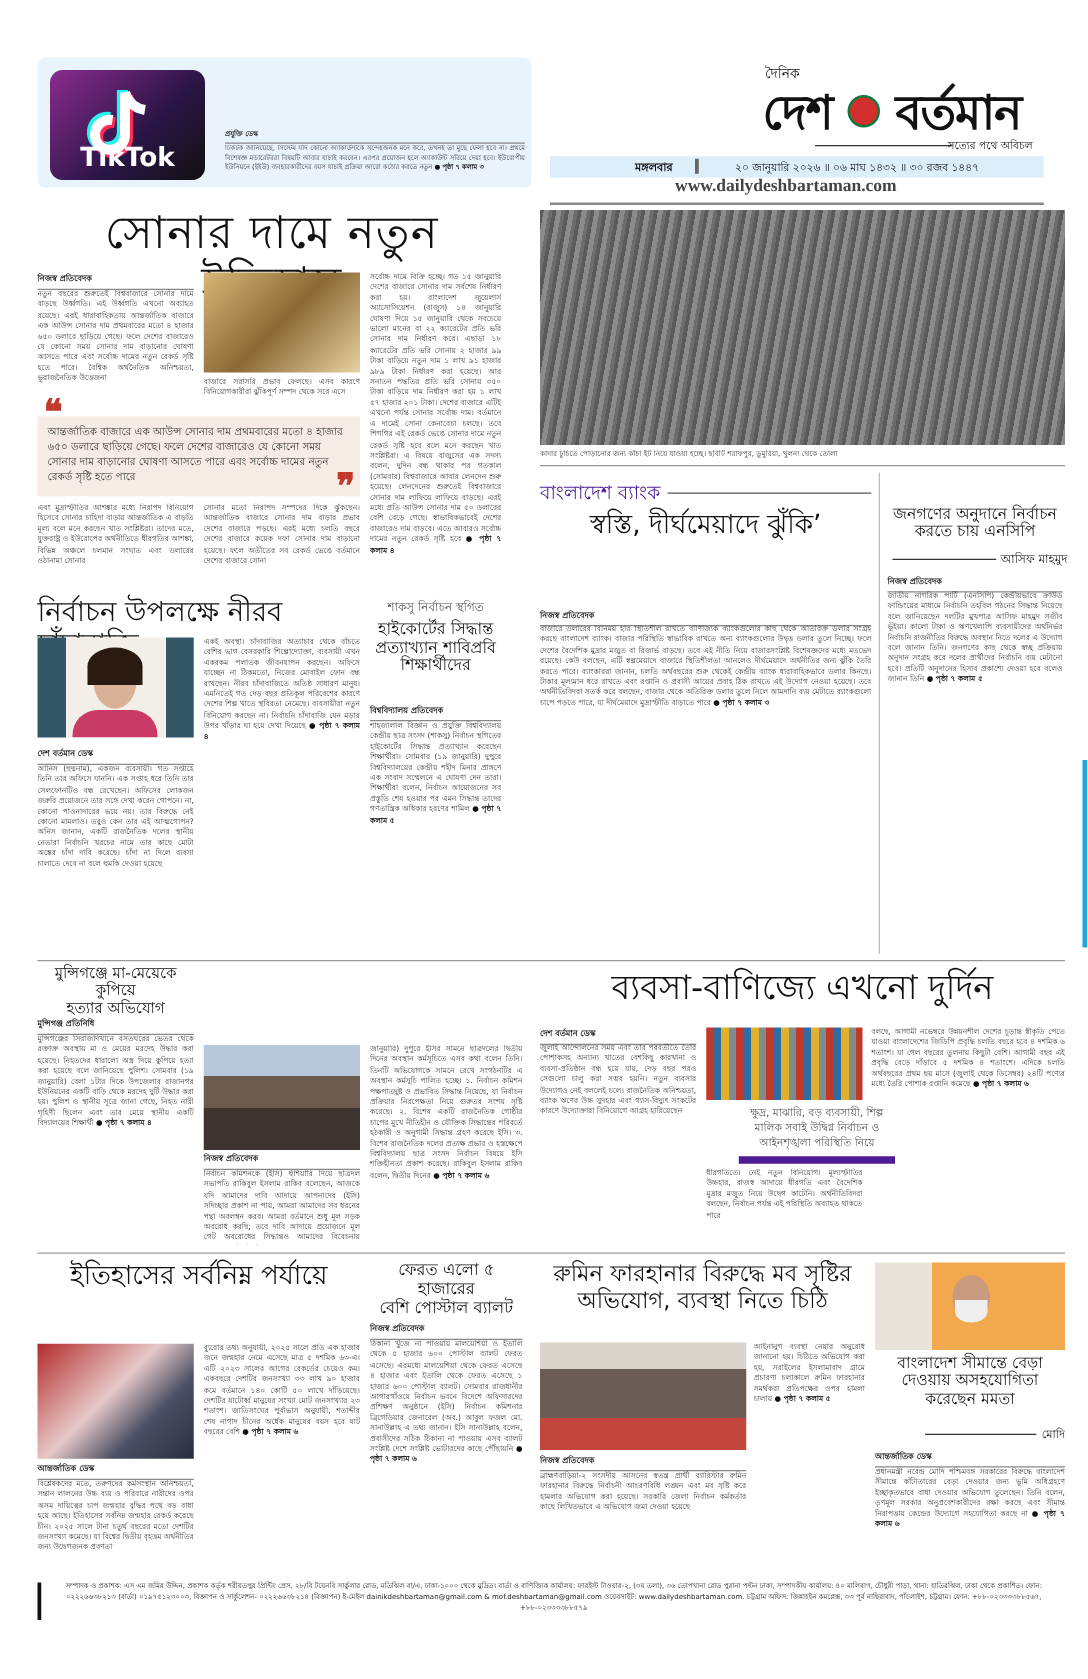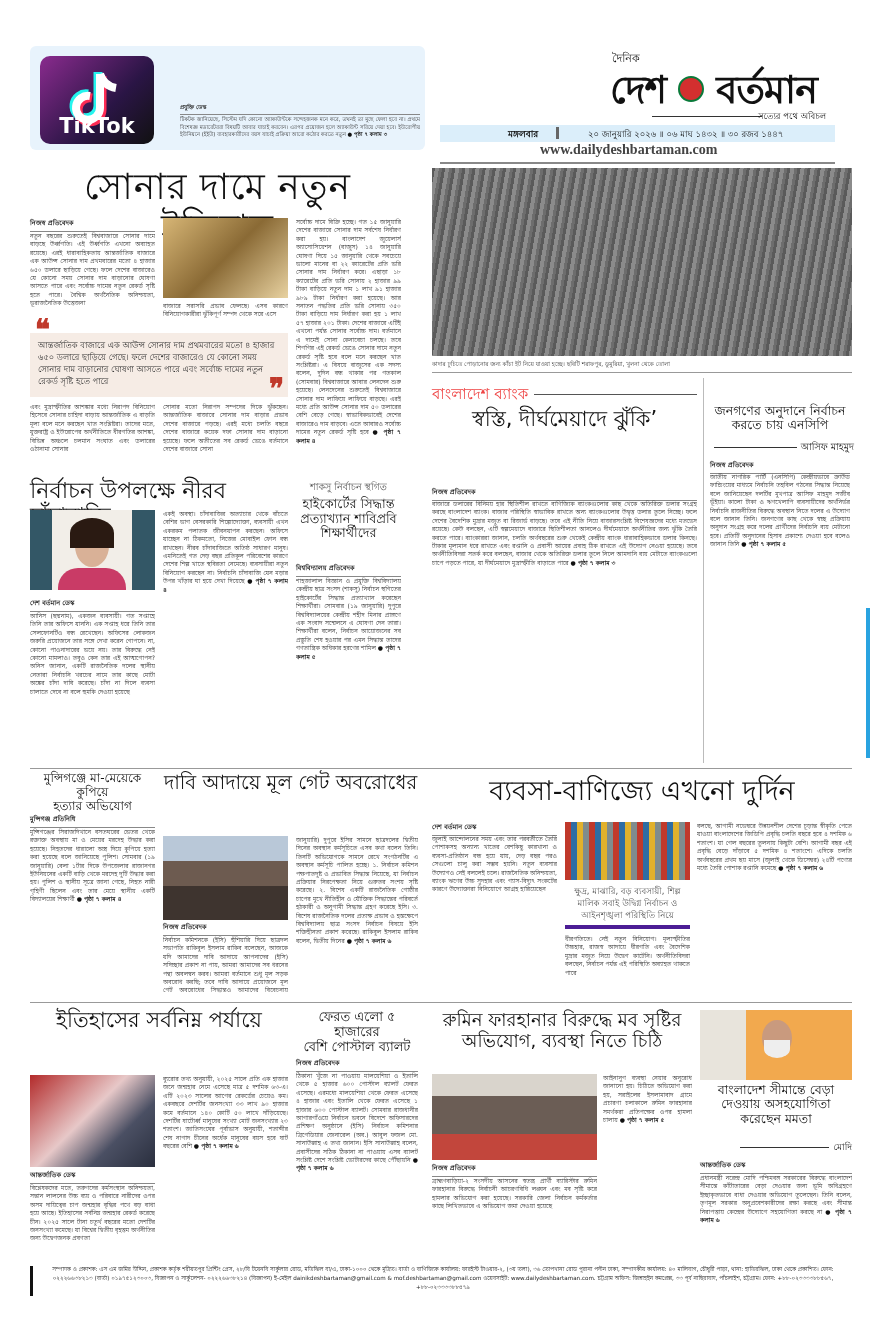--- a/index.html
+++ b/index.html
@@ -10,21 +10,21 @@
 .hl{font-family:"DejaVu Sans",sans-serif;color:#111;text-align:center;line-height:1.15}
 .rule{background:#999;height:1px}
 .photo{background:#777;overflow:hidden}
 .jump{font-weight:bold;color:#111}
 .teaser{background:#e8f3fc;border-radius:6px}
 </style>
 </head>
 <body>
 
 <div class="abs teaser" style="left:30px;top:46px;width:395px;height:104px;">
-  <div class="abs" style="left:10px;top:10px;width:114px;height:88px;border-radius:10px;background:linear-gradient(135deg,#8a2b8e,#2a1545 60%,#111);overflow:hidden">
+  <div class="abs" style="left:10px;top:10px;width:124px;height:88px;border-radius:10px;background:linear-gradient(135deg,#8a2b8e,#2a1545 60%,#111);overflow:hidden">
     <svg width="127" height="88">
       <path d="M60 18 v34 a12 12 0 1 1 -10 -12" stroke="#25f4ee" stroke-width="9" fill="none" transform="translate(-2,-2)"></path>
       <path d="M60 18 v34 a12 12 0 1 1 -10 -12" stroke="#fe2c55" stroke-width="9" fill="none" transform="translate(2,2)"></path>
       <path d="M60 18 v34 a12 12 0 1 1 -10 -12" stroke="#fff" stroke-width="8" fill="none"></path>
       <path d="M60 18 q4 12 16 14" stroke="#fff" stroke-width="8" fill="none"></path>
     </svg>
     <div class="abs" style="left:0;right:0;bottom:6px;text-align:center;color:#fff;font-family:'DejaVu Sans',sans-serif;font-weight:bold;font-size:21px">TikTok</div>
   </div>
   <div class="abs byline" style="left:150px;top:58px;width:240px;font-size:5.5px">প্রযুক্তি ডেস্ক</div>
   <div class="abs txt" style="left:150px;top:70px;width:240px;font-size:5.3px;line-height:7.5px;height:30px;overflow:hidden">
@@ -62,21 +62,21 @@
   <div class="abs" style="left:8px;top:6px;width:242px;font-family:'DejaVu Sans',sans-serif;font-size:8.3px;line-height:12px;text-align:left;color:#333">আন্তর্জাতিক বাজারে এক আউন্স সোনার দাম প্রথমবারের মতো ৪ হাজার ৬৫০ ডলারে ছাড়িয়ে গেছে। ফলে দেশের বাজারেও যে কোনো সময় সোনার দাম বাড়ানোর ঘোষণা আসতে পারে এবং সর্বোচ্চ দামের নতুন রেকর্ড সৃষ্টি হতে পারে</div>
   <div class="abs" style="right:4px;bottom:-8px;font-size:28px;color:#c0392b;font-weight:bold">❞</div>
 </div>
 <div class="abs txt" style="left:30px;top:403px;width:125px;height:60px;overflow:hidden">এবং মুদ্রাস্ফীতির আশঙ্কার মধ্যে নিরাপদ বিনিয়োগ হিসেবে সোনার চাহিদা বাড়ায় আন্তর্জাতিক এ বাড়তি মূল্য বলে মনে করছেন খাত সংশ্লিষ্টরা। তাদের মতে, যুক্তরাষ্ট্র ও ইউরোপের অর্থনীতিতে ধীরগতির আশঙ্কা, বিভিন্ন অঞ্চলে চলমান সংঘাত এবং ডলারের ওঠানামা সোনার</div>
 <div class="abs txt" style="left:163px;top:403px;width:125px;height:60px;overflow:hidden">সোনার মতো নিরাপদ সম্পদের দিকে ঝুঁকছেন। আন্তর্জাতিক বাজারে সোনার দাম বাড়ার প্রভাব দেশের বাজারে পড়ছে। এরই মধ্যে চলতি বছরে দেশের বাজারে কয়েক দফা সোনার দাম বাড়ানো হয়েছে। ফলে অতীতের সব রেকর্ড ভেঙে বর্তমানে দেশের বাজারে সোনা</div>
 
 <div class="abs photo" style="left:432px;top:168px;width:420px;height:188px;background:repeating-linear-gradient(100deg,#5a5a5a 0 3px,#8b8b8b 3px 7px,#6d6d6d 7px 10px)"></div>
 <div class="abs txt" style="left:432px;top:360px;width:420px;font-size:5.8px;white-space:nowrap;overflow:hidden">কাদার ঢুচিতে পোড়ানোর জন্য কাঁচা ইট নিয়ে যাওয়া হচ্ছে। ছবিটি শরাফপুর, ডুমুরিয়া, খুলনা থেকে তোলা</div>
 <div class="abs rule" style="left:432px;top:372px;width:420px"></div>
 
-<div class="abs" style="left:432px;top:382px;width:265px;font-family:'DejaVu Sans',sans-serif;font-size:15px;color:#ef4444;display:flex;align-items:center;gap:6px">
+<div class="abs" style="left:432px;top:382px;width:265px;font-family:'DejaVu Sans',sans-serif;font-size:15px;color:#4c1d95;display:flex;align-items:center;gap:6px">
   <span>বাংলাদেশ ব্যাংক</span>
     <span style="flex:1;height:1px;background:#555"></span>
 </div>
 <div class="abs hl" style="left:432px;top:407px;width:265px;font-size:21px">
   <div>স্বস্তি, দীর্ঘমেয়াদে ঝুঁকি’</div>
 </div>
 <div class="abs byline" style="left:432px;top:487px;width:265px">নিজস্ব প্রতিবেদক</div>
 <div class="abs txt" style="left:432px;top:500px;width:265px;height:265px;overflow:hidden">
   <span>বাজারে ডলারের বিনিময় হার স্থিতিশীল রাখতে বাণিজ্যিক ব্যাংকগুলোর কাছ থেকে অতিরিক্ত ডলার সংগ্রহ করছে বাংলাদেশ ব্যাংক। বাজার পরিস্থিতি স্বাভাবিক রাখতে অন্য ব্যাংকগুলোর উদ্বৃত্ত ডলার তুলে নিচ্ছে। ফলে দেশের বৈদেশিক মুদ্রার মজুত বা রিজার্ভ বাড়ছে। তবে এই নীতি নিয়ে বাজারসংশ্লিষ্ট বিশেষজ্ঞদের মধ্যে মতভেদ রয়েছে। কেউ বলছেন, এটি স্বল্পমেয়াদে বাজারে স্থিতিশীলতা আনলেও দীর্ঘমেয়াদে অর্থনীতির জন্য ঝুঁকি তৈরি করতে পারে। ব্যাংকাররা জানান, চলতি অর্থবছরের শুরু থেকেই কেন্দ্রীয় ব্যাংক ধারাবাহিকভাবে ডলার কিনছে। টাকার মূল্যমান ধরে রাখতে এবং রপ্তানি ও প্রবাসী আয়ের প্রবাহ ঠিক রাখতে এই উদ্যোগ নেওয়া হয়েছে। তবে অর্থনীতিবিদরা সতর্ক করে বলছেন, বাজার থেকে অতিরিক্ত ডলার তুলে নিলে আমদানি ব্যয় মেটাতে ব্যাংকগুলো চাপে পড়তে পারে, যা দীর্ঘমেয়াদে মুদ্রাস্ফীতি বাড়াতে পারে</span> <span class="jump">● পৃষ্ঠা ৭ কলাম ৩</span>
 </div>
@@ -122,34 +122,33 @@
 <div class="abs hl" style="left:30px;top:772px;width:125px;font-size:12px">
   <div>মুন্সিগঞ্জে মা-মেয়েকে কুপিয়ে</div>
   <div>হত্যার অভিযোগ</div>
 </div>
 <div class="abs byline" style="left:30px;top:814px;width:125px">মুন্সিগঞ্জ প্রতিনিধি</div>
 <div class="abs txt" style="left:30px;top:828px;width:125px;height:168px;overflow:hidden">
   <span>মুন্সিগঞ্জের সিরাজদিখানে বসতঘরের ভেতর থেকে রক্তাক্ত অবস্থায় মা ও মেয়ের মরদেহ উদ্ধার করা হয়েছে। নিহতদের ধারালো অস্ত্র দিয়ে কুপিয়ে হত্যা করা হয়েছে বলে জানিয়েছে পুলিশ। সোমবার (১৯ জানুয়ারি) বেলা ১টার দিকে উপজেলার রাজানগর ইউনিয়নের একটি বাড়ি থেকে মরদেহ দুটি উদ্ধার করা হয়। পুলিশ ও স্থানীয় সূত্রে জানা গেছে, নিহত নারী গৃহিণী ছিলেন এবং তার মেয়ে স্থানীয় একটি বিদ্যালয়ের শিক্ষার্থী</span> <span class="jump">● পৃষ্ঠা ৭ কলাম ৪</span>
 </div>
 
 <div class="abs hl" style="left:163px;top:772px;width:255px;font-size:19.5px">
-  <div>দাবি আদায়ে মূল গেট অবরোধের</div>
 </div>
 <div class="abs photo" style="left:163px;top:836px;width:125px;height:84px;background:linear-gradient(180deg,#b9c8d8 0 30%,#6d5b50 30% 60%,#3e342f 60%)"></div>
 <div class="abs byline" style="left:163px;top:922px;width:125px">নিজস্ব প্রতিবেদক</div>
 <div class="abs txt" style="left:163px;top:936px;width:125px;height:60px;overflow:hidden">নির্বাচন কমিশনকে (ইসি) হুঁশিয়ারি দিয়ে ছাত্রদল সভাপতি রাকিবুল ইসলাম রাকিব বলেছেন, আজকে যদি আমাদের দাবি আদায়ে আপনাদের (ইসি) সদিচ্ছার প্রকাশ না পায়, আমরা আমাদের সব ধরনের পন্থা অবলম্বন করব। আমরা বর্তমানে শুধু মূল সড়ক অবরোধ করছি; তবে দাবি আদায়ে প্রয়োজনে মূল গেট অবরোধের সিদ্ধান্তও আমাদের বিবেচনায় রয়েছে। সোমবার (১৯</div>
 <div class="abs txt" style="left:296px;top:836px;width:122px;height:160px;overflow:hidden">
   <span>জানুয়ারি) দুপুরে ইসির সামনে ছাত্রদলের দ্বিতীয় দিনের অবস্থান কর্মসূচিতে এসব কথা বলেন তিনি। তিনটি অভিযোগকে সামনে রেখে সংগঠনটির এ অবস্থান কর্মসূচি পালিত হচ্ছে। ১. নির্বাচন কমিশন পক্ষপাতদুষ্ট ও প্রভাবিত সিদ্ধান্ত নিয়েছে, যা নির্বাচন প্রক্রিয়ার নিরপেক্ষতা নিয়ে গুরুতর সংশয় সৃষ্টি করেছে। ২. বিশেষ একটি রাজনৈতিক গোষ্ঠীর চাপের মুখে নীতিহীন ও যৌক্তিক সিদ্ধান্তের পরিবর্তে হঠকারী ও অনুগামী সিদ্ধান্ত গ্রহণ করেছে ইসি। ৩. বিশেষ রাজনৈতিক দলের প্রত্যক্ষ প্রভাব ও হস্তক্ষেপে বিশ্ববিদ্যালয় ছাত্র সংসদ নির্বাচন বিষয়ে ইসি শক্তিহীনতা প্রকাশ করেছে। রাকিবুল ইসলাম রাকিব বলেন, দ্বিতীয় দিনের</span> <span class="jump">● পৃষ্ঠা ৭ কলাম ৬</span>
 </div>
 
 <div class="abs hl" style="left:432px;top:775px;width:420px;font-size:27px">ব্যবসা-বাণিজ্যে এখনো দুর্দিন</div>
 <div class="abs byline" style="left:432px;top:822px;width:125px">দেশ বর্তমান ডেস্ক</div>
 <div class="abs txt" style="left:432px;top:835px;width:125px;height:160px;overflow:hidden">জুলাই আন্দোলনের সময় এবং তার পরবর্তীতে তৈরি পোশাকসহ অন্যান্য খাতের বেশকিছু কারখানা ও ব্যবসা-প্রতিষ্ঠান বন্ধ হয়ে যায়, দেড় বছর পরও সেগুলো চালু করা সম্ভব হয়নি। নতুন ব্যবসার উদ্যোগও নেই বললেই চলে। রাজনৈতিক অনিশ্চয়তা, ব্যাংক ঋণের উচ্চ সুদহার এবং গ্যাস-বিদ্যুৎ সংকটের কারণে উদ্যোক্তারা বিনিয়োগে আগ্রহ হারিয়েছেন</div>
 <div class="abs photo" style="left:565px;top:822px;width:125px;height:58px;background:repeating-linear-gradient(90deg,#c0392b 0 6px,#2e6da4 6px 12px,#e1b12c 12px 18px,#7f8c8d 18px 24px)"></div>
-<div class="abs hl" style="left:565px;top:885px;width:125px;font-size:8.5px;line-height:12px;color:#555;border-bottom:4px solid #4c1d95;padding-bottom:4px">ক্ষুদ্র, মাঝারি, বড় ব্যবসায়ী, শিল্প মালিক সবাই উদ্বিগ্ন নির্বাচন ও আইনশৃঙ্খলা পরিস্থিতি নিয়ে</div>
+<div class="abs hl" style="left:591px;top:885px;width:125px;font-size:8.5px;line-height:12px;color:#555;border-bottom:6px solid #4c1d95;padding-bottom:4px">ক্ষুদ্র, মাঝারি, বড় ব্যবসায়ী, শিল্প মালিক সবাই উদ্বিগ্ন নির্বাচন ও আইনশৃঙ্খলা পরিস্থিতি নিয়ে</div>
 <div class="abs txt" style="left:565px;top:935px;width:125px;height:62px;overflow:hidden">ধীরগতিতে। নেই নতুন বিনিয়োগ। মূল্যস্ফীতির উচ্চহার, রাজস্ব আদায়ে ধীরগতি এবং বৈদেশিক মুদ্রার মজুত নিয়ে উদ্বেগ কাটেনি। অর্থনীতিবিদরা বলছেন, নির্বাচন পর্যন্ত এই পরিস্থিতি অব্যাহত থাকতে পারে</div>
 <div class="abs txt" style="left:697px;top:822px;width:155px;height:175px;overflow:hidden">
   <span>বলছে, আগামী নভেম্বরে উন্নয়নশীল দেশের চূড়ান্ত স্বীকৃতি পেতে যাওয়া বাংলাদেশের জিডিপি প্রবৃদ্ধি চলতি বছরে হবে ৪ দশমিক ৬ শতাংশ। যা গেল বছরের তুলনায় কিছুটা বেশি। আগামী বছর এই প্রবৃদ্ধি বেড়ে দাঁড়াবে ৫ দশমিক ৪ শতাংশে। এদিকে চলতি অর্থবছরের প্রথম ছয় মাসে (জুলাই থেকে ডিসেম্বর) ২৪টি পণ্যের মধ্যে তৈরি পোশাক রপ্তানি কমেছে</span> <span class="jump">● পৃষ্ঠা ৭ কলাম ৬</span>
 </div>
 <div class="abs rule" style="left:30px;top:1002px;width:822px"></div>
 
 <div class="abs hl" style="left:30px;top:1008px;width:258px;font-size:21px">
   <div>ইতিহাসের সর্বনিম্ন পর্যায়ে</div>
 </div>
 <div class="abs photo" style="left:30px;top:1075px;width:125px;height:92px;background:linear-gradient(135deg,#b32b2b,#e7c8c8 45%,#4a4f63 70%,#2a2f3e)"></div>

